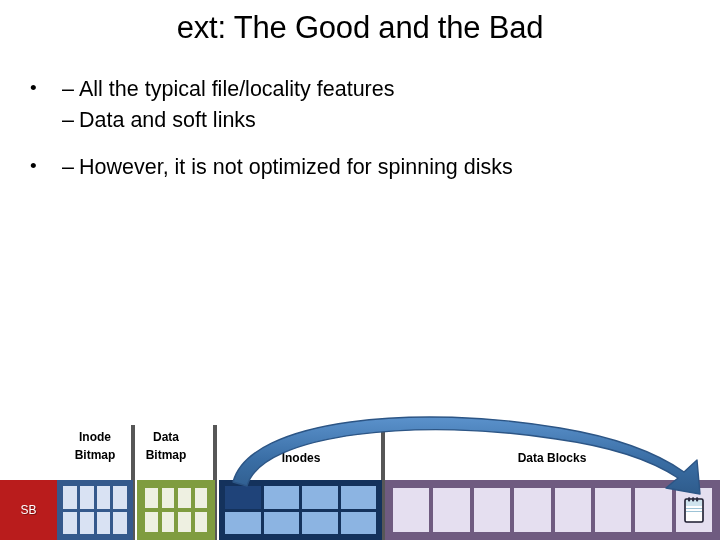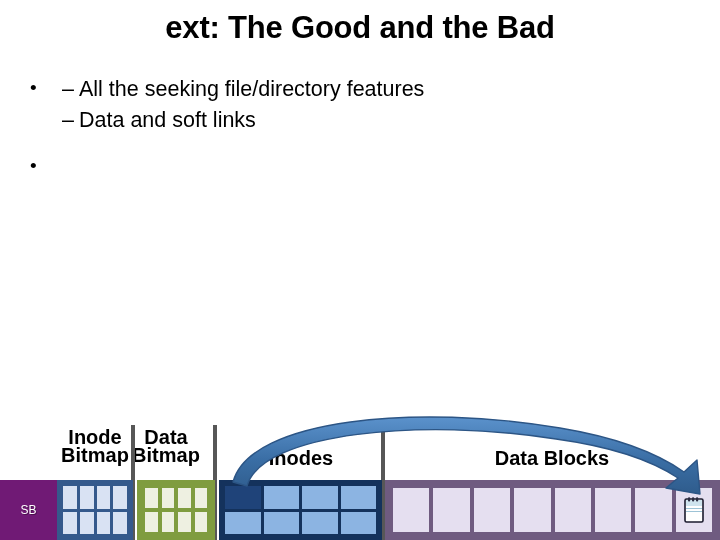--- a/index.html
+++ b/index.html
@@ -18,21 +18,21 @@
 
   
   .slide-title {
     position: absolute;
     top: 8px;
     left: 0;
     width: 720px;
     text-align: center;
     font-size: 31px;
     line-height: 40px;
-    font-weight: 700;
+    font-weight: 400;
     letter-spacing: -0.2px;
     color: #000;
     white-space: nowrap;
   }
 
   
   .body-area {
     position: absolute;
     top: 72px;
     left: 0;
@@ -80,21 +80,21 @@
     left: 0;
     top: 400px;
     width: 720px;
     height: 140px;
   }
 
   
   .seg-label {
     position: absolute;
     font-weight: bold;
-    font-size: 20px;
+    font-size: 12px;
     line-height: 17px;
     text-align: center;
     color: #000;
     white-space: nowrap;
   }
   .seg-label.two-line { line-height: 18px; }
 
   
   .divider {
     position: absolute;
@@ -106,21 +106,21 @@
 
   
   .strip {
     position: absolute;
     top: 80px;
     height: 60px;
     box-sizing: border-box;
   }
 
   .sb-block {
-    background: #701a75;
+    background: #b91c1c;
     color: #ffffff;
     font-size: 12px;
     font-weight: normal;
     display: flex;
     align-items: center;
     justify-content: center;
     text-shadow: 1px 1px 0 rgba(0,0,0,0.35);
   }
 
   .grid {
@@ -202,32 +202,35 @@
 
 <div class="slide-title">ext: The Good and the Bad</div>
 
 <div class="body-area">
 
   <div class="lvl1">
     <span class="bullet-dot">•</span>
   </div>
 
   <div class="lvl2">
-    <span class="dash">–</span><span>All the seeking file/directory features</span>
+    <span class="dash">–</span><span>All the typical file/locality features</span>
   </div>
   <div class="lvl2">
     <span class="dash">–</span><span>Data and soft links</span>
   </div>
 
   <div class="group-gap"></div>
 
   <div class="lvl1">
     <span class="bullet-dot">•</span>
   </div>
 
+  <div class="lvl2">
+    <span class="dash">–</span><span>However, it is not optimized for spinning disks</span>
+  </div>
 </div>
 
 <div class="diagram">
 
   <div class="seg-label two-line" style="left:57px; top:28px; width:76px;">
     <div>Inode</div>
     <div>Bitmap</div>
   </div>
 
   <div class="seg-label two-line" style="left:129px; top:28px; width:74px;">

